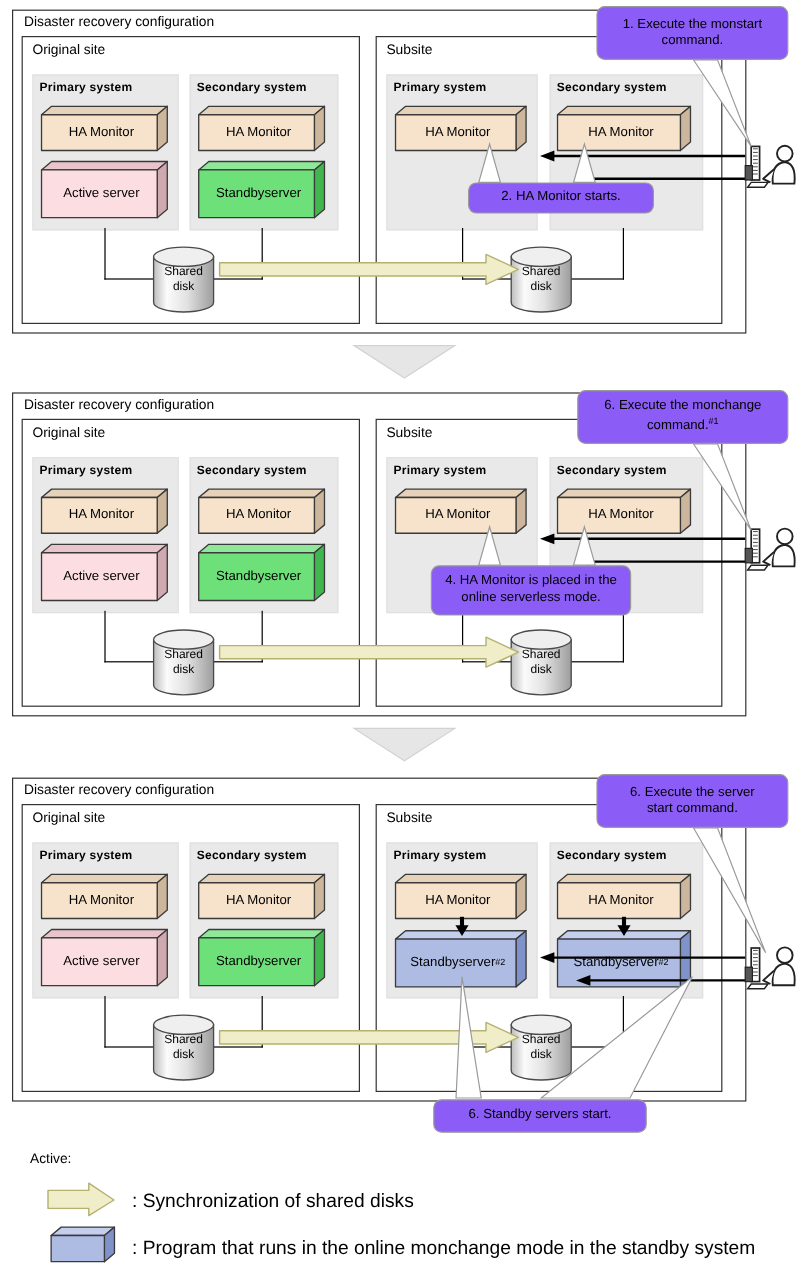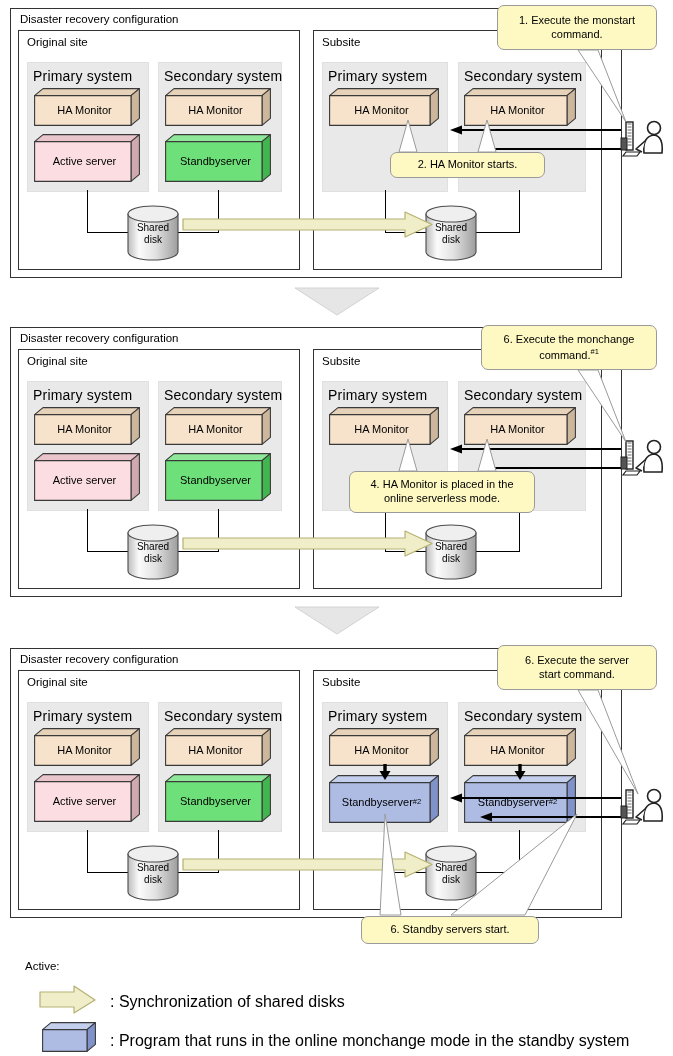--- a/index.html
+++ b/index.html
@@ -5,35 +5,35 @@
   html,body{margin:0;padding:0;background:#fff;}
   body{width:673px;height:1056px;position:relative;
        font-family:"Liberation Sans","DejaVu Sans",sans-serif;
        font-size:11px;color:#000;overflow:hidden;}
 
   
   .outer-box{position:absolute;border:1.5px solid #333;background:#fff;}
   .site-box{position:absolute;border:1.5px solid #333;background:#fff;}
   .sys-box{position:absolute;background:#e9e9e9;border:1px solid #e0e0e0;}
   .frame-title{position:absolute;font-size:11.5px;color:#000;white-space:nowrap;}
-  .sys-title{position:absolute;font-size:14px;color:#000;white-space:nowrap;letter-spacing:.2px;}
+  .sys-title{position:absolute;font-size:10px;color:#000;white-space:nowrap;letter-spacing:.2px;font-weight:bold;}
 
   
   .box3d{position:absolute;}
   .box3d svg{position:absolute;left:0;top:0;overflow:visible;}
   .box3d .lbl{position:relative;z-index:2;padding:0 2px;}
   .sup{font-size:7.5px;vertical-align:super;}
 
   
   .cyl{position:absolute;}
   .cyl .lbl{position:absolute;left:0;right:0;top:50%;transform:translateY(-50%);
             text-align:center;font-size:10px;line-height:1.15;z-index:3;color:#000;}
 
   
-  .callout{position:absolute;background:#fef9c3;border:1.2px solid #9a9a9a;border-radius:7px;
+  .callout{position:absolute;background:#8b5cf6;border:1.2px solid #9a9a9a;border-radius:7px;
            font-size:11px;line-height:1.25;text-align:center;color:#000;
            display:flex;align-items:center;justify-content:center;padding:3px 5px;
            box-sizing:border-box;z-index:6;}
 
   
   .hline{position:absolute;background:#000;height:1px;}
   .vline{position:absolute;background:#000;width:1px;}
   .legend-title{position:absolute;font-size:11.5px;}
   .legend-text{position:absolute;font-size:16px;white-space:nowrap;}
   svg.deco{position:absolute;overflow:visible;}
@@ -319,21 +319,21 @@
 </svg>
 <div class="callout" style="left:481px;top:325px;width:176px;height:45px;">
   <div><span>6. Execute the monchange</span><br>
        <span>command.</span><span class="sup">#1</span></div>
 </div>
 
 <svg class="deco" style="left:375px;top:437px;z-index:5;" width="130" height="36" viewBox="0 0 130 36">
   <path d="M24,34 L33,2 L42,34 Z" fill="#fff" stroke="#9a9a9a" stroke-width="1"></path>
   <path d="M103,34 L112,2 L121,34 Z" fill="#fff" stroke="#9a9a9a" stroke-width="1"></path>
 </svg>
-<div class="callout" style="left:349px;top:471px;width:186px;height:42px;">
+<div class="callout" style="left:359px;top:471px;width:167px;height:42px;">
   <div><span>4. HA Monitor is placed in the</span><br>
        <span>online serverless mode.</span></div>
 </div>
 
 <svg class="deco" style="left:295px;top:607px;" width="84" height="28" viewBox="0 0 84 28">
   <path d="M0,0 L84,0 L42,27 Z" fill="#e6e6e6" stroke="#d2d2d2" stroke-width="1"></path>
 </svg>
 
 <div class="outer-box" style="left:10px;top:648px;width:610px;height:268px;"></div>
 <div class="frame-title" style="left:20px;top:653px;">Disaster recovery configuration</div>

